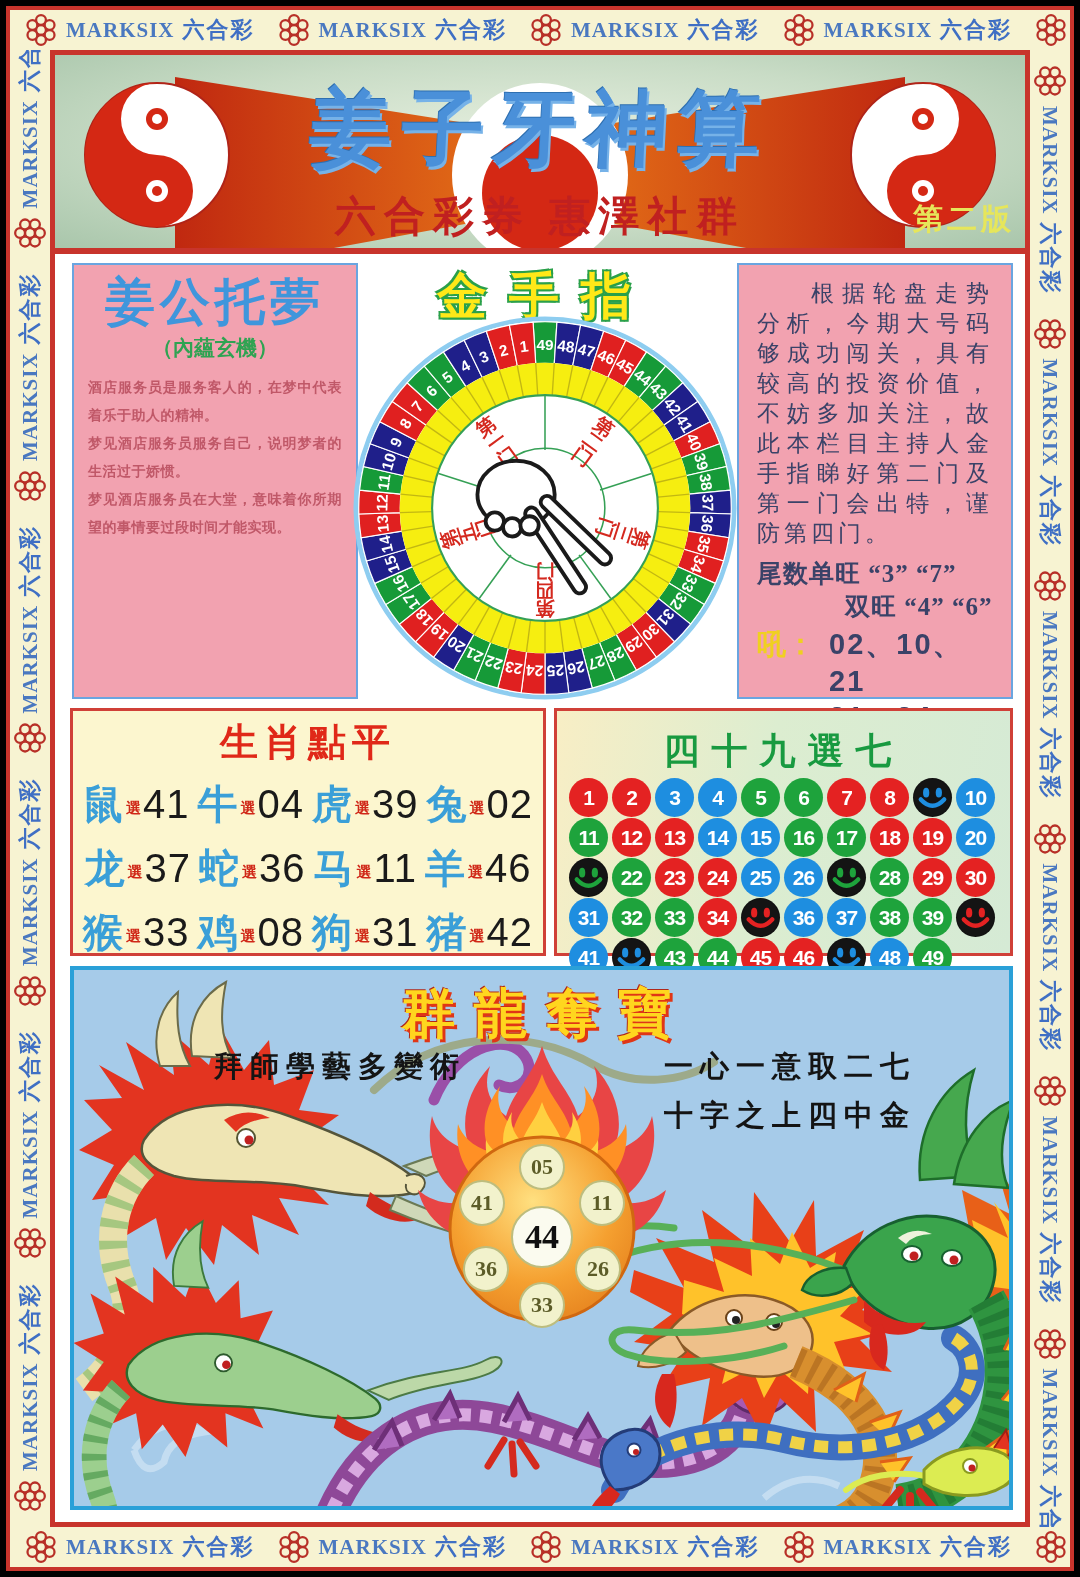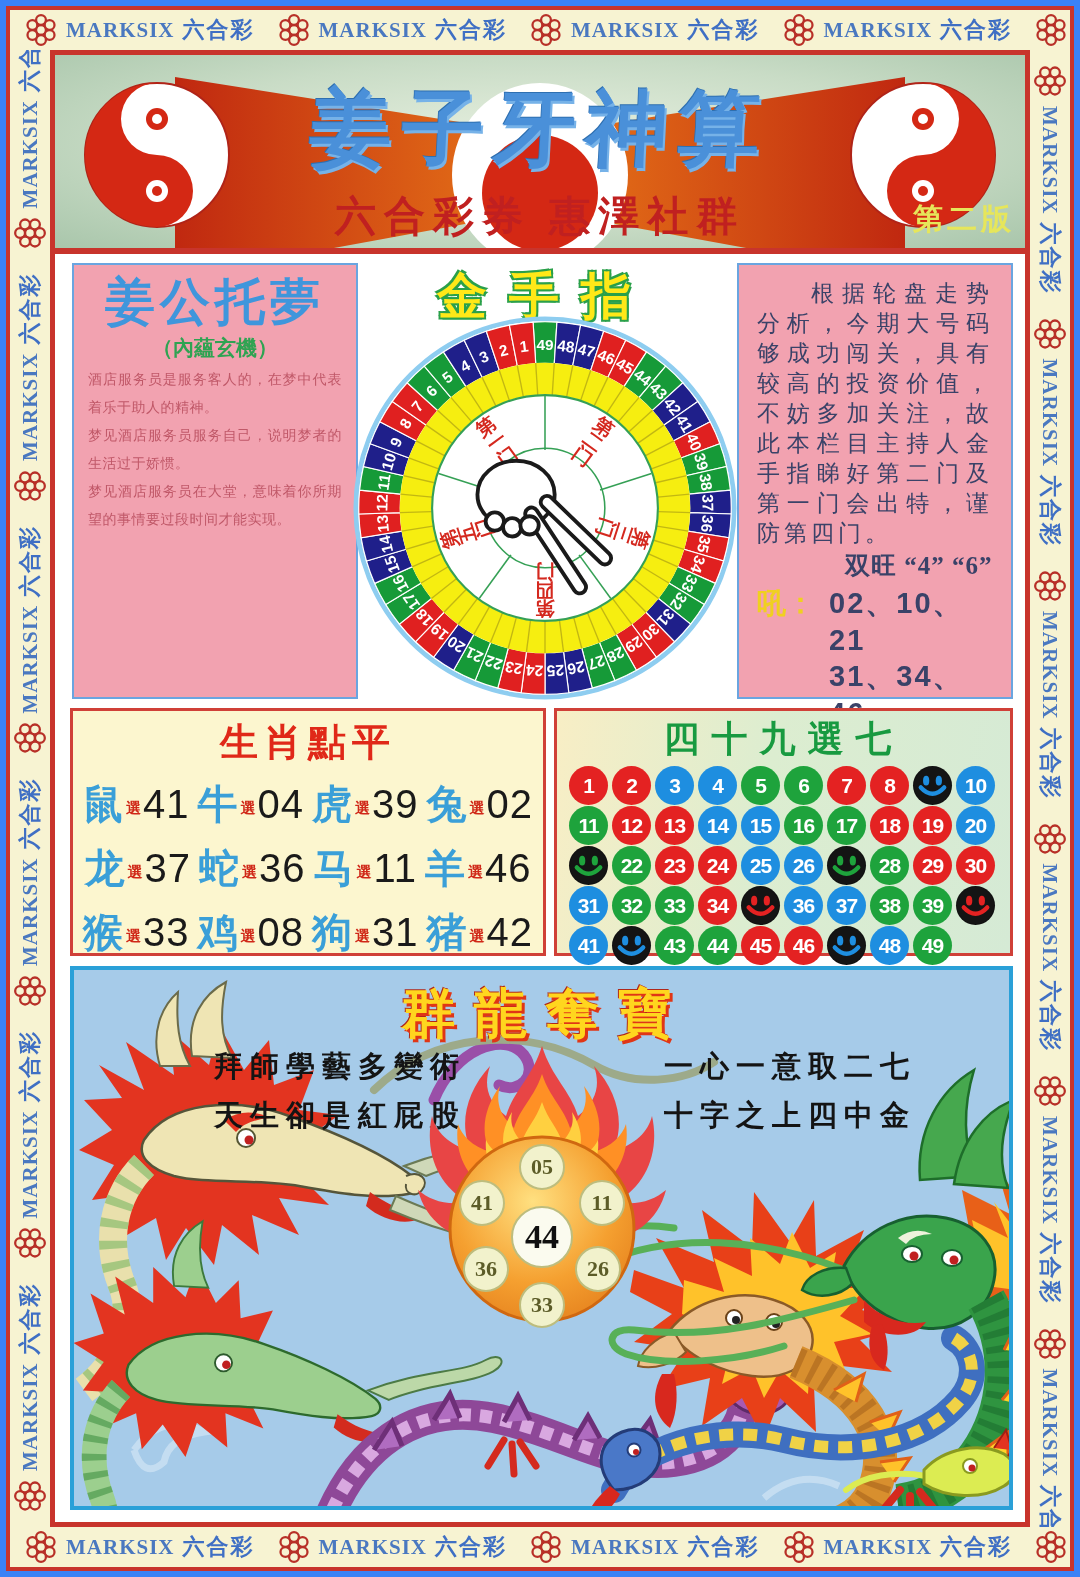--- a/index.html
+++ b/index.html
@@ -1,17 +1,17 @@
 <!DOCTYPE html>
 <html><head>
 <meta charset="utf-8">
 <style>
   html,body{margin:0;padding:0;background:#ffffff;}
   *{box-sizing:border-box;}
-  .page{position:relative;width:1080px;height:1577px;background:#3b82f6;overflow:hidden;
+  .page{position:relative;width:1080px;height:1577px;background:#000000;overflow:hidden;
         font-family:"Liberation Serif","DejaVu Serif",serif;}
   
   .frame-outer{position:absolute;left:6px;top:6px;width:1068px;height:1565px;border:4px solid #c8342c;}
   .frame-inner{position:absolute;left:50px;top:50px;width:980px;height:1477px;border:5px solid #c8342c;}
   
   .strip{position:absolute;height:40px;background:#f7f3d2;display:flex;align-items:center;
          gap:22px;overflow:hidden;padding-left:14px;white-space:nowrap;}
   .strip-top{left:10px;top:10px;width:1060px;}
   .strip-bottom{left:10px;top:1527px;width:1060px;}
   .strip-left{left:10px;top:1527px;width:1477px;transform-origin:0 0;transform:rotate(-90deg);}
@@ -30,21 +30,21 @@
           text-shadow:2px 3px 0 #76b2e8,-1px -1px 0 #2e6fb0;transform:skewX(-3deg);}
   .hsub{position:absolute;left:0;bottom:4px;width:970px;text-align:center;
         font-size:41px;font-weight:bold;color:#c02020;letter-spacing:8px;}
   .hedition{position:absolute;right:10px;bottom:8px;font-size:30px;font-weight:bold;color:#e6e65a;letter-spacing:4px;}
   .rule{position:absolute;left:0;top:193px;width:970px;height:6px;background:#c8342c;}
   
   .pinkbox{position:absolute;background:#f2a2b0;border:2px solid #6aa5e0;}
   .dream{left:17px;top:208px;width:286px;height:436px;padding:10px 14px 0 14px;}
   .dream .dtitle{text-align:center;font-size:50px;font-weight:bold;color:#3f96dc;letter-spacing:5px;line-height:1.1;}
   .dream .dsub{text-align:center;font-size:21px;font-weight:bold;color:#2fa352;margin-top:4px;}
-  .dream .dbody{margin-top:4px;}
+  .dream .dbody{margin-top:12px;font-weight:bold;}
   .dream .dbody p{margin:0;font-size:14px;line-height:28px;color:#c05868;letter-spacing:0.5px;text-align:justify;}
   .analysis{left:682px;top:208px;width:276px;height:436px;padding:14px 18px 12px 18px;}
   .analysis .apara{margin:0;font-size:23px;line-height:30px;color:#3a4268;letter-spacing:4px;
                    text-indent:54px;text-align:justify;font-weight:500;}
   .analysis .atail{margin-top:8px;font-size:25px;color:#3a4268;font-weight:bold;letter-spacing:1px;}
   .analysis .atail2{margin-left:88px;font-size:25px;color:#3a4268;font-weight:bold;letter-spacing:1px;}
   .analysis .aroar{display:flex;margin-top:2px;}
   .analysis .roar{color:#f0d020;font-size:29px;font-weight:bold;flex:none;}
   .analysis .rnums{font-size:29px;color:#3a4268;font-weight:bold;letter-spacing:2px;margin-left:14px;
                    font-family:"Liberation Sans","DejaVu Sans",sans-serif;}
@@ -59,21 +59,21 @@
   .ztitle{text-align:center;font-size:38px;font-weight:bold;color:#e02818;letter-spacing:6px;
           font-family:"Liberation Sans","DejaVu Sans",sans-serif;}
   .zrow{display:flex;justify-content:center;align-items:center;margin-top:9px;}
   .zgroup{display:flex;align-items:center;margin:0 4px;}
   .zanimal{font-size:40px;font-weight:bold;color:#3a9fd8;}
   .zsel{font-size:15px;color:#d02818;font-weight:bold;margin:8px 2px 0 3px;}
   .znum{font-size:40px;color:#1a1a1a;font-family:"Liberation Sans","DejaVu Sans",sans-serif;letter-spacing:1px;}
   
   .pbox{position:absolute;left:499px;top:653px;width:459px;height:248px;
         background:linear-gradient(100deg,#f8eec5 0%,#dcedd0 45%,#d5ead5 100%);
-        border:3px solid #d04038;padding-top:4px;}
+        border:3px solid #d04038;padding-top:16px;}
   .ptitle{text-align:center;font-size:36px;font-weight:bold;color:#189a40;letter-spacing:12px;}
   .pgrid{margin-top:2px;}
   .prow{display:flex;justify-content:flex-start;padding-left:10px;margin-top:1px;}
   .ball{width:39px;height:39px;border-radius:50%;margin:0 2px;color:#fff;font-weight:bold;
         font-size:21px;display:flex;align-items:center;justify-content:center;flex:none;
         font-family:"Liberation Sans","DejaVu Sans",sans-serif;letter-spacing:-1px;}
   .ball.red{background:#e42222;} .ball.blue{background:#1e8ee0;} .ball.green{background:#1ea33c;}
   .ball.smiley{background:#111;padding:0;}
   
   .dragonbox{position:absolute;left:15px;top:911px;width:943px;height:544px;background:#a6cbe9;
@@ -624,20 +624,21 @@
             <line x1="24" y1="-10" x2="84" y2="48" stroke="#ffffff" stroke-width="9" stroke-linecap="round"></line>
             <circle cx="-30" cy="10" r="9.5" stroke-width="4"></circle>
             <circle cx="-12" cy="16" r="9.5" stroke-width="4"></circle>
             <circle cx="6" cy="14" r="9.5" stroke-width="4"></circle>
           </g>
         </svg>
     </div>
 
     <div class="pinkbox analysis">
       <p class="apara">根据轮盘走势分析，今期大号码够成功闯关，具有较高的投资价值，不妨多加关注，故此本栏目主持人金手指睇好第二门及第一门会出特，谨防第四门。</p>
+      <div class="atail">尾数单旺 “3” “7”</div>
       <div class="atail2">双旺 “4” “6”</div>
       <div class="aroar">
         <span class="roar">吼：</span>
         <div class="rnums" id="roar-nums">
             <div class="">02、10、21</div>
             <div class="">31、34、46</div>
           </div>
       </div>
     </div>
 
@@ -927,21 +928,20 @@
           <path d="M850,500 C870,478 906,472 930,484 C943,492 943,508 930,516 C908,530 872,528 850,514 Z" fill="#dcec52" stroke="#8a9a20" stroke-width="3"></path>
           <circle cx="896" cy="496" r="7" fill="#fff" stroke="#8a9a20" stroke-width="2"></circle>
             <circle cx="898" cy="498" r="3.5" fill="#c02020"></circle>
           <path d="M920,478 l12,-18 6,20 M934,486 l9,-14 0,18" fill="#e33420" stroke="#a02014" stroke-width="2"></path>
         </g>
       </svg>
 
       <div class="gtitle">群龍奪寶</div>
       <div class="poem poem-left" id="poem-left">
           <div class="">拜師學藝多變術</div>
-          <div class="">天生卻是紅屁股</div>
         </div>
       <div class="poem poem-right" id="poem-right">
           <div class="">一心一意取二七</div>
           <div class="">十字之上四中金</div>
         </div>
 
       <div class="pearlwrap">
         <svg width="280" height="300" viewBox="0 0 280 300">
           <defs>
             <radialGradient id="pearlg" cx="0.45" cy="0.35" r="0.8">

